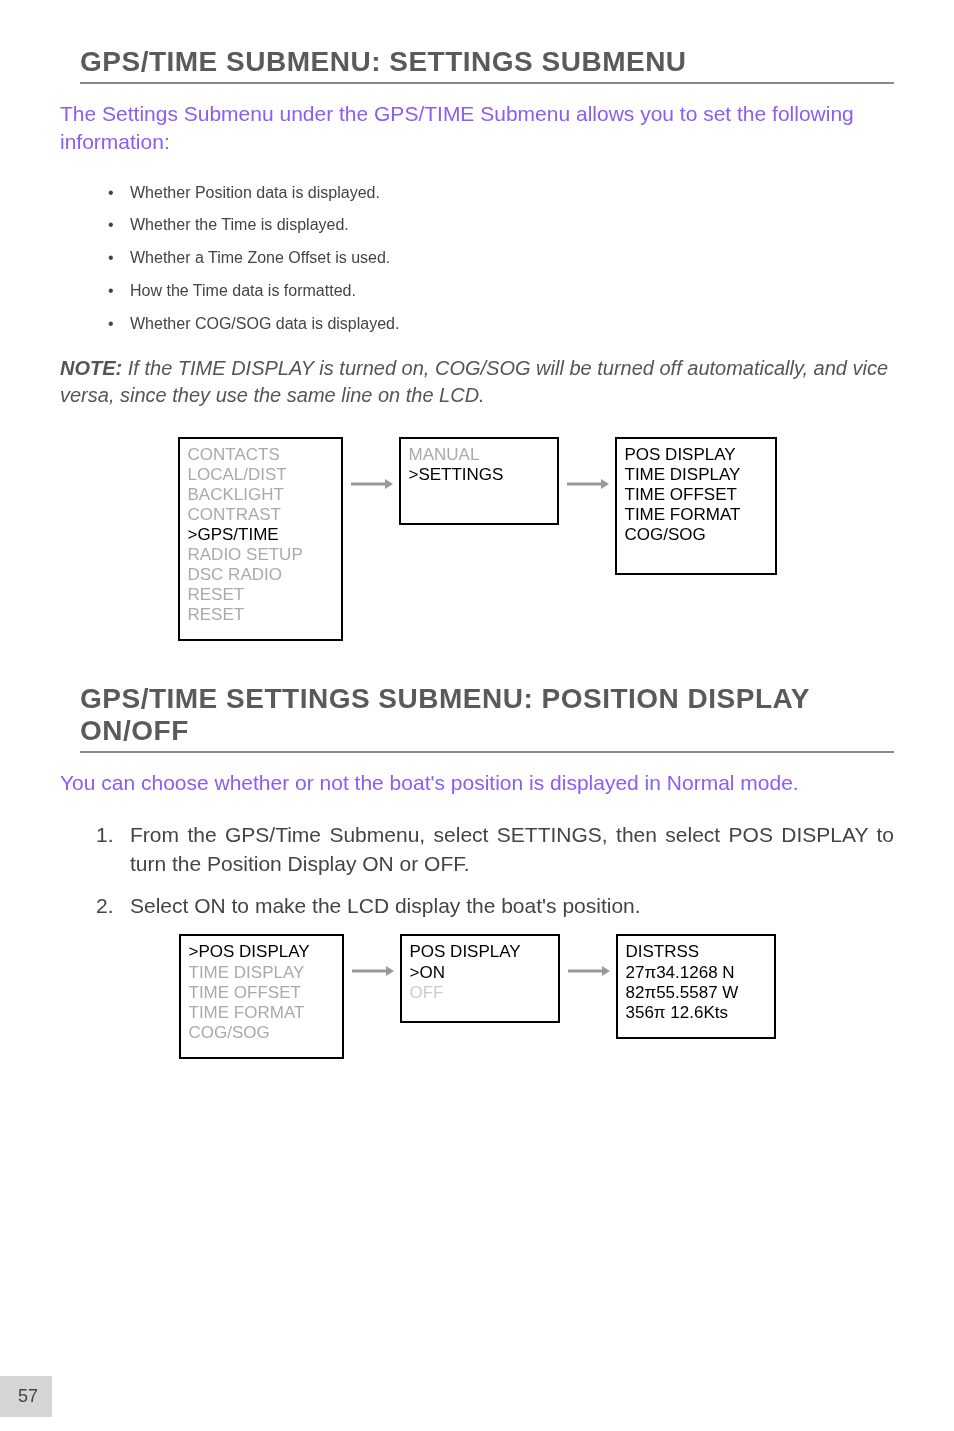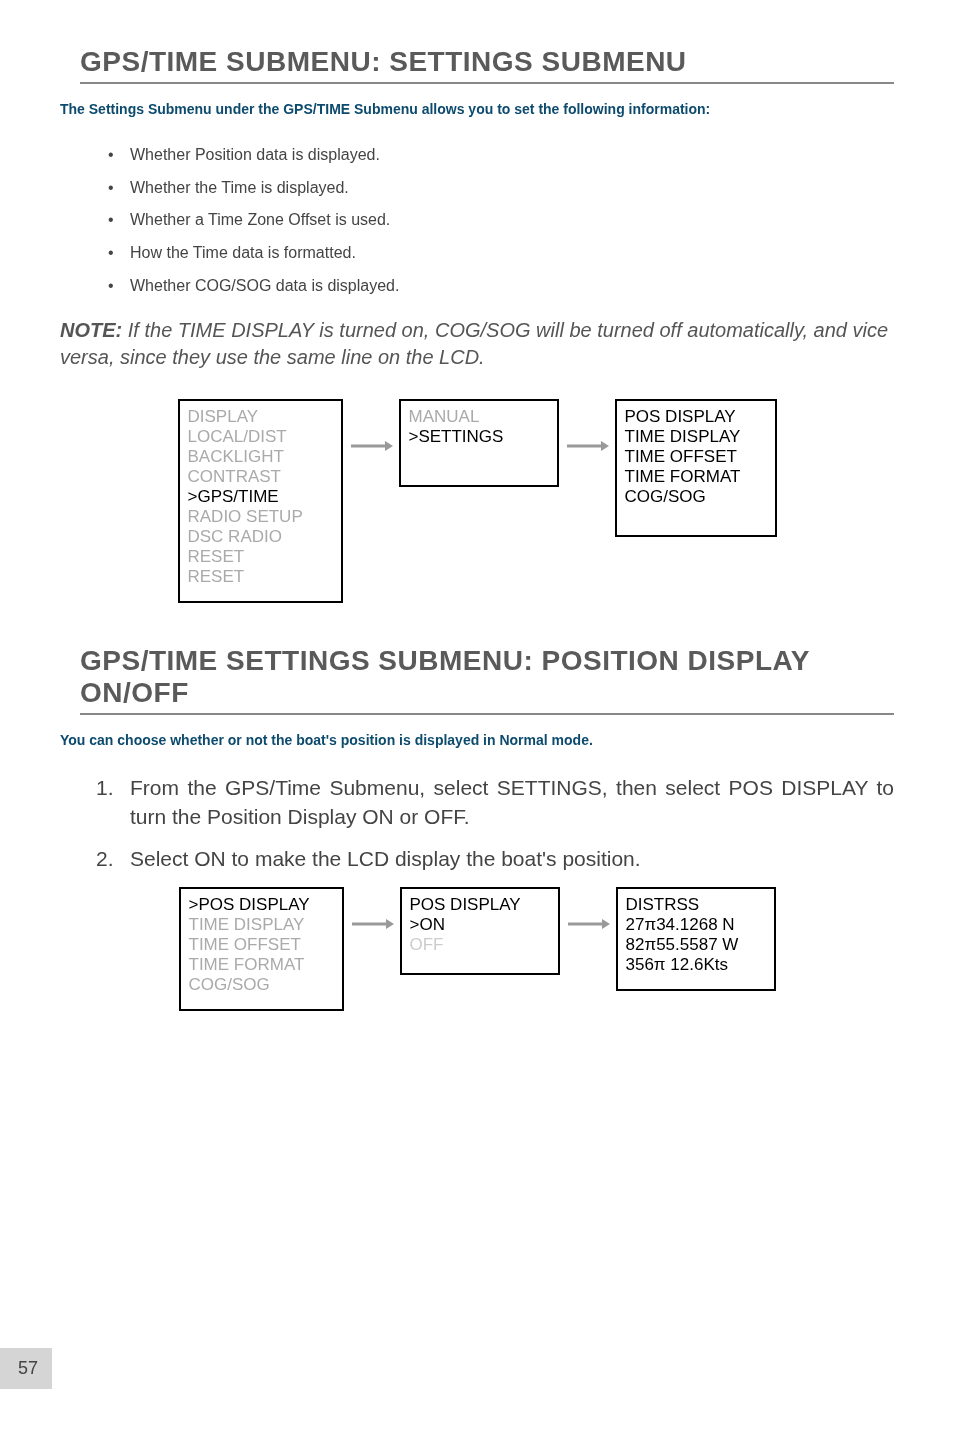--- a/index.html
+++ b/index.html
@@ -22,25 +22,25 @@
       border-bottom: 2px solid #888;
       padding-bottom: 4px;
       margin-bottom: 16px;
       margin-top: 6px;
       margin-left: 20px;
     }
     .heading2 {
       margin-top: 42px;
     }
     .intro {
-      font-size: 14px;
-      color: #0c4a6e;
+      font-size: 21px;
+      color: #8b5cf6;
       line-height: 1.35;
       margin-bottom: 24px;
-      font-weight: 700;
+      font-weight: 400;
     }
     .list-item {
       font-size: 16px;
       color: #444;
       line-height: 1.55;
       margin-bottom: 8px;
       padding-left: 70px;
       position: relative;
       font-weight: 300;
     }
@@ -98,21 +98,21 @@
       font-weight: 300;
       text-align: justify;
     }
     .ol-item .num {
       position: absolute;
       left: 36px;
     }
     .page-num {
       position: absolute;
       left: 0;
-      bottom: 42px;
+      bottom: 14px;
       background: #d5d5d5;
       color: #444;
       font-size: 18px;
       padding: 10px 14px 10px 18px;
     }
   </style>
 </head>
 <body>
 
 <div class="heading">GPS/TIME SUBMENU: SETTINGS SUBMENU</div>
@@ -123,21 +123,21 @@
 <div class="list-item">Whether a Time Zone Offset is used.</div>
 <div class="list-item">How the Time data is formatted.</div>
 <div class="list-item">Whether COG/SOG data is displayed.</div>
 
 <div class="note">
   <span class="note-label">NOTE:</span><span> If the TIME DISPLAY is turned on, COG/SOG will be turned off automatically, and vice versa, since they use the same line on the LCD.</span>
 </div>
 
 <div class="diagram">
   <div class="lcd-box" style="min-width:165px;">
-    <div class="lcd-line dim">DISPLAY</div>
+    <div class="lcd-line dim">CONTACTS</div>
     <div class="lcd-line dim">LOCAL/DIST</div>
     <div class="lcd-line dim">BACKLIGHT</div>
     <div class="lcd-line dim">CONTRAST</div>
     <div class="lcd-line">&gt;GPS/TIME</div>
     <div class="lcd-line dim">RADIO SETUP</div>
     <div class="lcd-line dim">DSC RADIO</div>
     <div class="lcd-line dim">RESET</div>
     <div class="lcd-line dim">RESET</div>
   </div>
   <div class="arrow">

